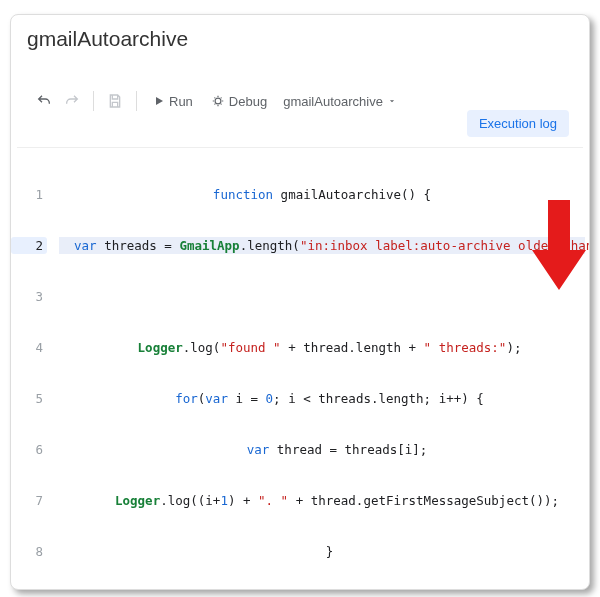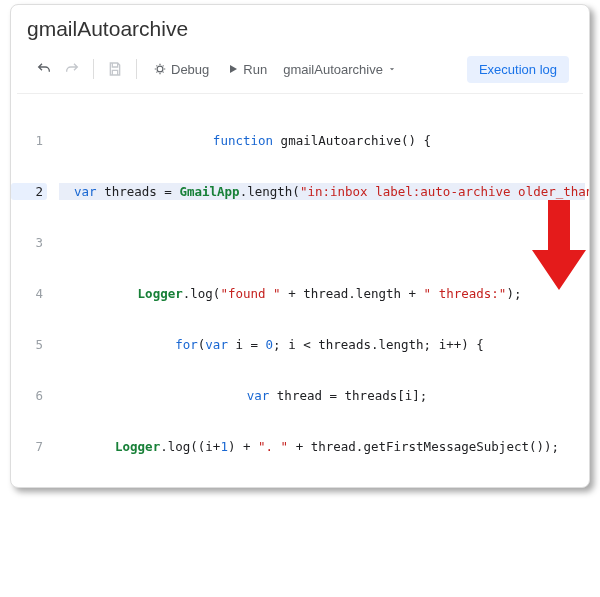--- a/index.html
+++ b/index.html
@@ -7,23 +7,23 @@
     font-family: arial, sans-serif;
     background: #fff;
     width: 600px;
     height: 597px;
     position: relative;
     overflow: hidden;
   }
   .card {
     position: absolute;
     left: 10px;
-    top: 4px;
+    top: 14px;
     width: 580px;
-    height: 484px;
+    height: 576px;
     border: 1px solid #ddd;
     border-radius: 8px;
     background: #fff;
     box-shadow: 4px 4px 6px rgba(0,0,0,0.35);
     overflow: hidden;
   }
   .title-area {
     padding: 12px 16px 8px 16px;
   }
   .title {
@@ -81,20 +81,21 @@
   }
   .tb-exec {
     margin-left: auto;
     background: #e8f0fe;
     color: #1a73e8;
     font-size: 13px;
     font-weight: 500;
     padding: 6px 12px;
     border-radius: 4px;
     cursor: pointer;
+    margin-top: 45px;
   }
   .code-area {
     display: flex;
     font-family: "Consolas","Menlo",monospace;
     font-size: 12.5px;
     line-height: 17px;
     padding: 4px 0 0 0;
     white-space: pre;
   }
   .gutter {
@@ -143,31 +144,31 @@
         </svg>
     </span>
     <span class="tb-sep"></span>
     <span class="tb-btn">
       <svg width="16" height="16" viewBox="0 0 24 24">
           <path fill="none" stroke="#c4c7cc" stroke-width="2" d="M5 3h11l3 3v15H5zM8 3v6h8V3M8 21v-7h8v7"></path>
         </svg>
     </span>
     <span class="tb-sep"></span>
     <span class="tb-text-btn">
+      <svg width="12" height="12" viewBox="0 0 24 24">
+          <path fill="#5f6368" d="M6 4l14 8-14 8z"></path>
+        </svg>
+      <span>Run</span>
+    </span>
+    <span class="tb-text-btn">
       <svg width="14" height="14" viewBox="0 0 24 24">
           <circle cx="12" cy="12" r="5" fill="none" stroke="#5f6368" stroke-width="2"></circle>
           <path stroke="#5f6368" stroke-width="2" d="M12 3v2M12 19v2M3 12h2M19 12h2M6 6l1 1M17 17l1 1M18 6l-1 1M7 17l-1 1"></path>
         </svg>
       <span>Debug</span>
-    </span>
-    <span class="tb-text-btn">
-      <svg width="12" height="12" viewBox="0 0 24 24">
-          <path fill="#5f6368" d="M6 4l14 8-14 8z"></path>
-        </svg>
-      <span>Run</span>
     </span>
     <span class="tb-project">
       <span>gmailAutoarchive</span>
       <svg width="10" height="10" viewBox="0 0 24 24">
           <path fill="#5f6368" d="M7 10l5 5 5-5z"></path>
         </svg>
     </span>
     <span class="tb-exec">Execution log</span>
   </div>
 

